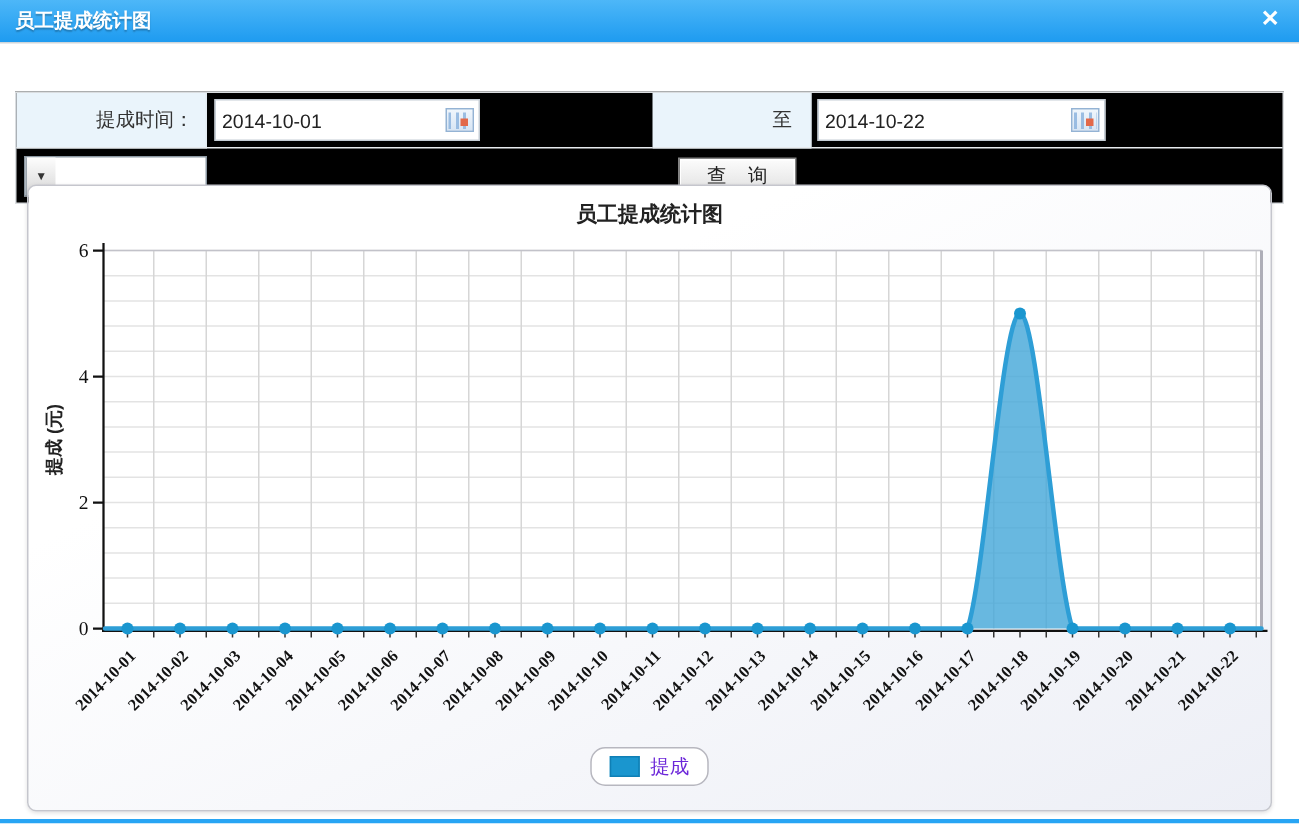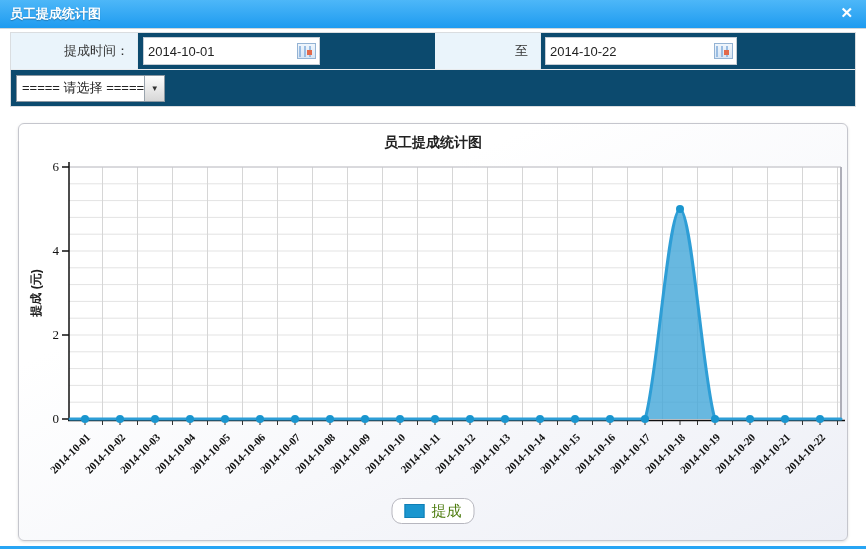--- a/index.html
+++ b/index.html
@@ -13,22 +13,22 @@
     display:flex;align-items:center;padding:0 10px;position:relative;
     border-bottom:1px solid #cfd6da;
   }
   .titlebar .title{color:#fff;font-weight:bold;font-size:13px;text-shadow:0 1px 1px rgba(0,0,0,.25);}
   .close{
     position:absolute;right:13px;top:5px;color:#fff;font-weight:bold;font-size:15px;
     cursor:pointer;line-height:16px;
   }
   
   .filters{
-    position:absolute;left:10px;top:32px;width:844px;
-    border:1px solid #dadde0;background:#0c4a6e;
+    position:absolute;left:10px;top:61px;width:844px;
+    border:1px solid #dadde0;background:#000000;
     display:grid;grid-template-columns:127px 297px 106px auto;grid-template-rows:37px 36px;
     font-size:13px;color:#333;
   }
   .cell{display:flex;align-items:center;}
   .row1{border-bottom:1px solid #e8ebee;}
   .lbl{background:#eaf4fb;justify-content:flex-end;padding-right:8px;border-right:1px solid #e4ecf2;}
   .lbl.to{padding-right:12px;}
   .date-wrap{
     width:175px;height:26px;margin-left:5px;border:1px solid #c5cdd5;background:#fff;
     display:flex;align-items:center;
@@ -68,21 +68,21 @@
   }
   .chart-title{position:absolute;top:10px;left:0;width:100%;text-align:center;
     font-weight:bold;font-size:14px;color:#222;}
   #chart{position:absolute;left:0;top:0;}
   .legend{
     position:absolute;left:50%;transform:translateX(-50%);bottom:16px;height:26px;
     border:1px solid #b7b7bf;border-radius:10px;background:#fff;
     display:flex;align-items:center;padding:0 12px;gap:7px;box-sizing:border-box;
   }
   .legend .swatch{width:18px;height:12px;border:1px solid #0f7fb5;}
-  .legend .lab{font-size:15px;color:#4d7c0f;text-align:right;}
+  .legend .lab{font-size:13px;color:#6d28d9;text-align:right;}
   .bottom-bar{position:absolute;left:0;right:0;bottom:0;height:3px;}
 </style>
 </head>
 <body>
 
 <div>
 
   <div class="titlebar" style="background: linear-gradient(rgb(77, 183, 248), rgb(30, 155, 240));">
     <span class="title">员工提成统计图</span>
     <span class="close">✕</span>
@@ -99,25 +99,27 @@
     <div class="cell lbl to row1">至</div>
     <div class="cell row1">
       <span class="date-wrap end">
         <input value="2014-10-22" style="">
         <span class="cal-icon"></span>
       </span>
     </div>
 
     <div class="cell">
       <span class="select">
-        <span class="txt">===== 请选择 =====</span>
         <span class="arrow-btn">▼</span>
       </span>
     </div>
     <div class="cell"></div>
+    <div class="cell">
+      <button class="query-btn">查    询</button>
+    </div>
   </div>
 
   <div class="chart-panel">
     <div class="chart-title">员工提成统计图</div>
     <svg id="chart" width="828" height="416">
         <rect x="50" y="43" width="772" height="252" fill="#ffffff"></rect>
         <line x1="50" y1="278.2" x2="822" y2="278.2" stroke="#e3e3e3" stroke-width="1"></line>
         <line x1="50" y1="261.4" x2="822" y2="261.4" stroke="#e3e3e3" stroke-width="1"></line>
         <line x1="50" y1="244.59999999999997" x2="822" y2="244.59999999999997" stroke="#e3e3e3" stroke-width="1"></line>
         <line x1="50" y1="227.79999999999995" x2="822" y2="227.79999999999995" stroke="#e3e3e3" stroke-width="1"></line>

